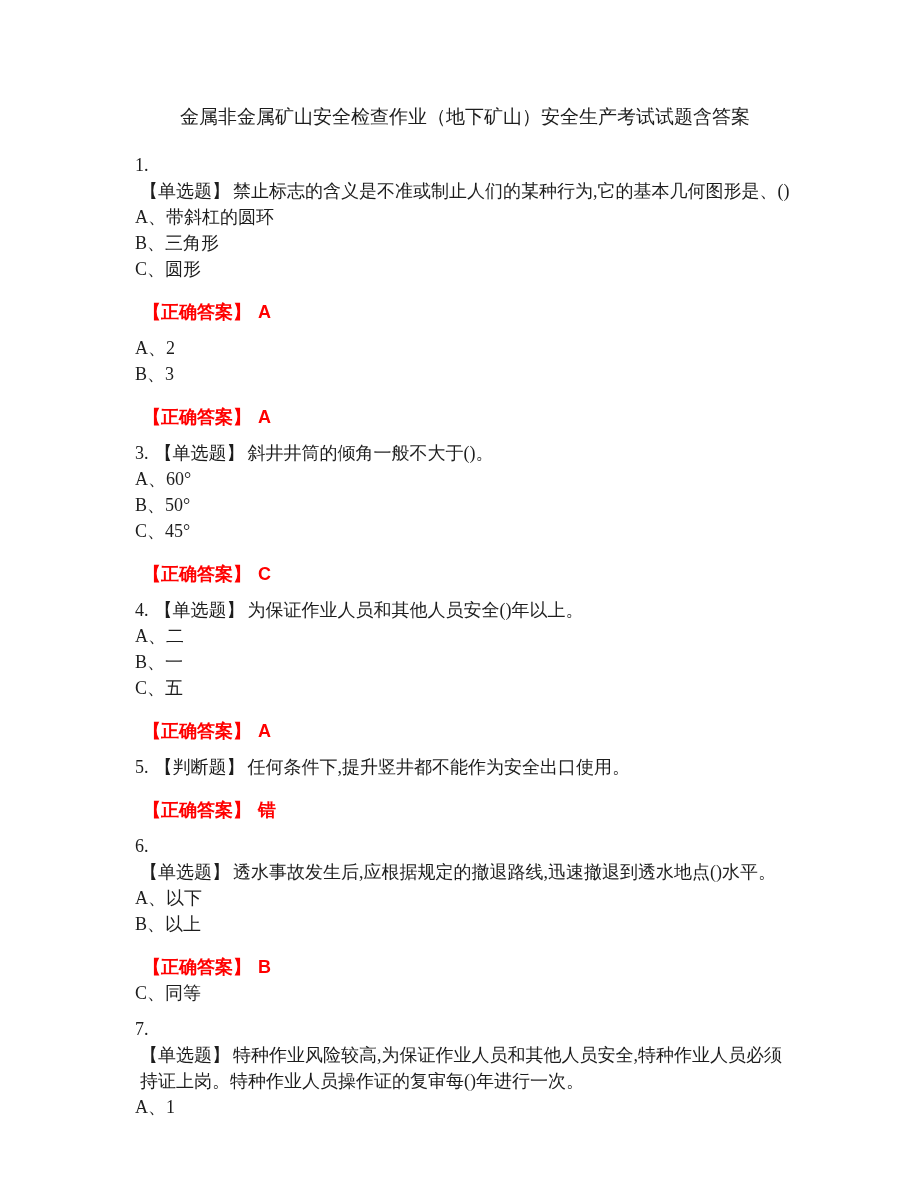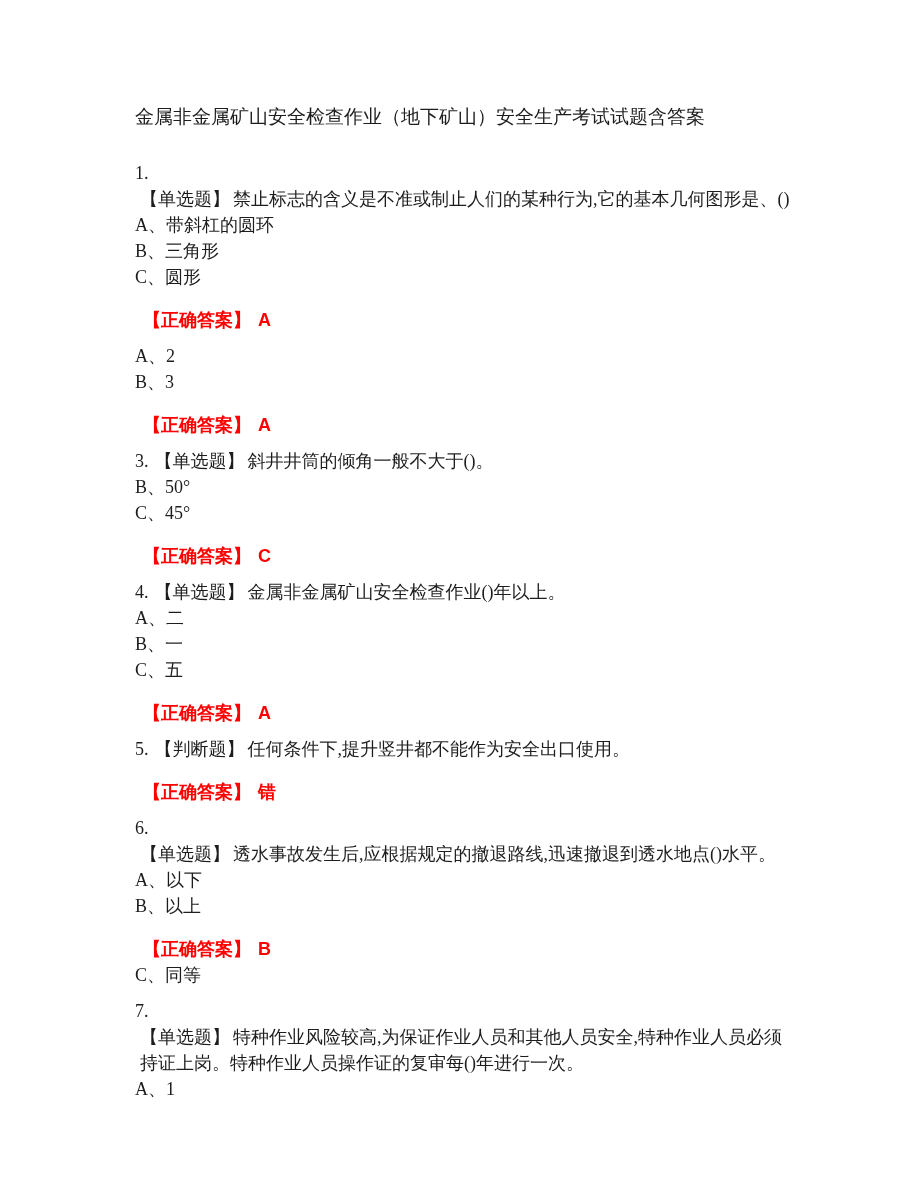--- a/index.html
+++ b/index.html
@@ -19,21 +19,22 @@
     height: 1191px;
     box-sizing: border-box;
     padding: 103px 125px 0 135px;
   }
   .content {
     width: 660px;
   }
   .title {
     font-size: 19px;
     line-height: 27px;
-    margin-bottom: 30px;
+    text-align: center;
+    margin-bottom: 22px;
     white-space: nowrap;
   }
   .question {
     margin-bottom: 10px;
   }
   .line {
     font-size: 18px;
     line-height: 26px;
   }
   .number-line {
@@ -74,26 +75,27 @@
           <div class="line option">C、圆形</div>
           <div class="line answer"><span class="ans-label">【正确答案】</span><span class="ans-value">A</span></div>
         </section>
         <section class="question">
           <div class="line option">A、2</div>
           <div class="line option">B、3</div>
           <div class="line answer"><span class="ans-label">【正确答案】</span><span class="ans-value">A</span></div>
         </section>
         <section class="question">
           <div class="line qline"><span class="qnum">3.</span><span class="qtype">【单选题】</span><span>斜井井筒的倾角一般不大于()。</span></div>
+          <div class="line option">A、60°</div>
           <div class="line option">B、50°</div>
           <div class="line option">C、45°</div>
           <div class="line answer"><span class="ans-label">【正确答案】</span><span class="ans-value">C</span></div>
         </section>
         <section class="question">
-          <div class="line qline"><span class="qnum">4.</span><span class="qtype">【单选题】</span><span>金属非金属矿山安全检查作业()年以上。</span></div>
+          <div class="line qline"><span class="qnum">4.</span><span class="qtype">【单选题】</span><span>为保证作业人员和其他人员安全()年以上。</span></div>
           <div class="line option">A、二</div>
           <div class="line option">B、一</div>
           <div class="line option">C、五</div>
           <div class="line answer"><span class="ans-label">【正确答案】</span><span class="ans-value">A</span></div>
         </section>
         <section class="question">
           <div class="line qline"><span class="qnum">5.</span><span class="qtype">【判断题】</span><span>任何条件下,提升竖井都不能作为安全出口使用。</span></div>
           <div class="line answer"><span class="ans-label">【正确答案】</span><span class="ans-value">错</span></div>
         </section>
         <section class="question">

